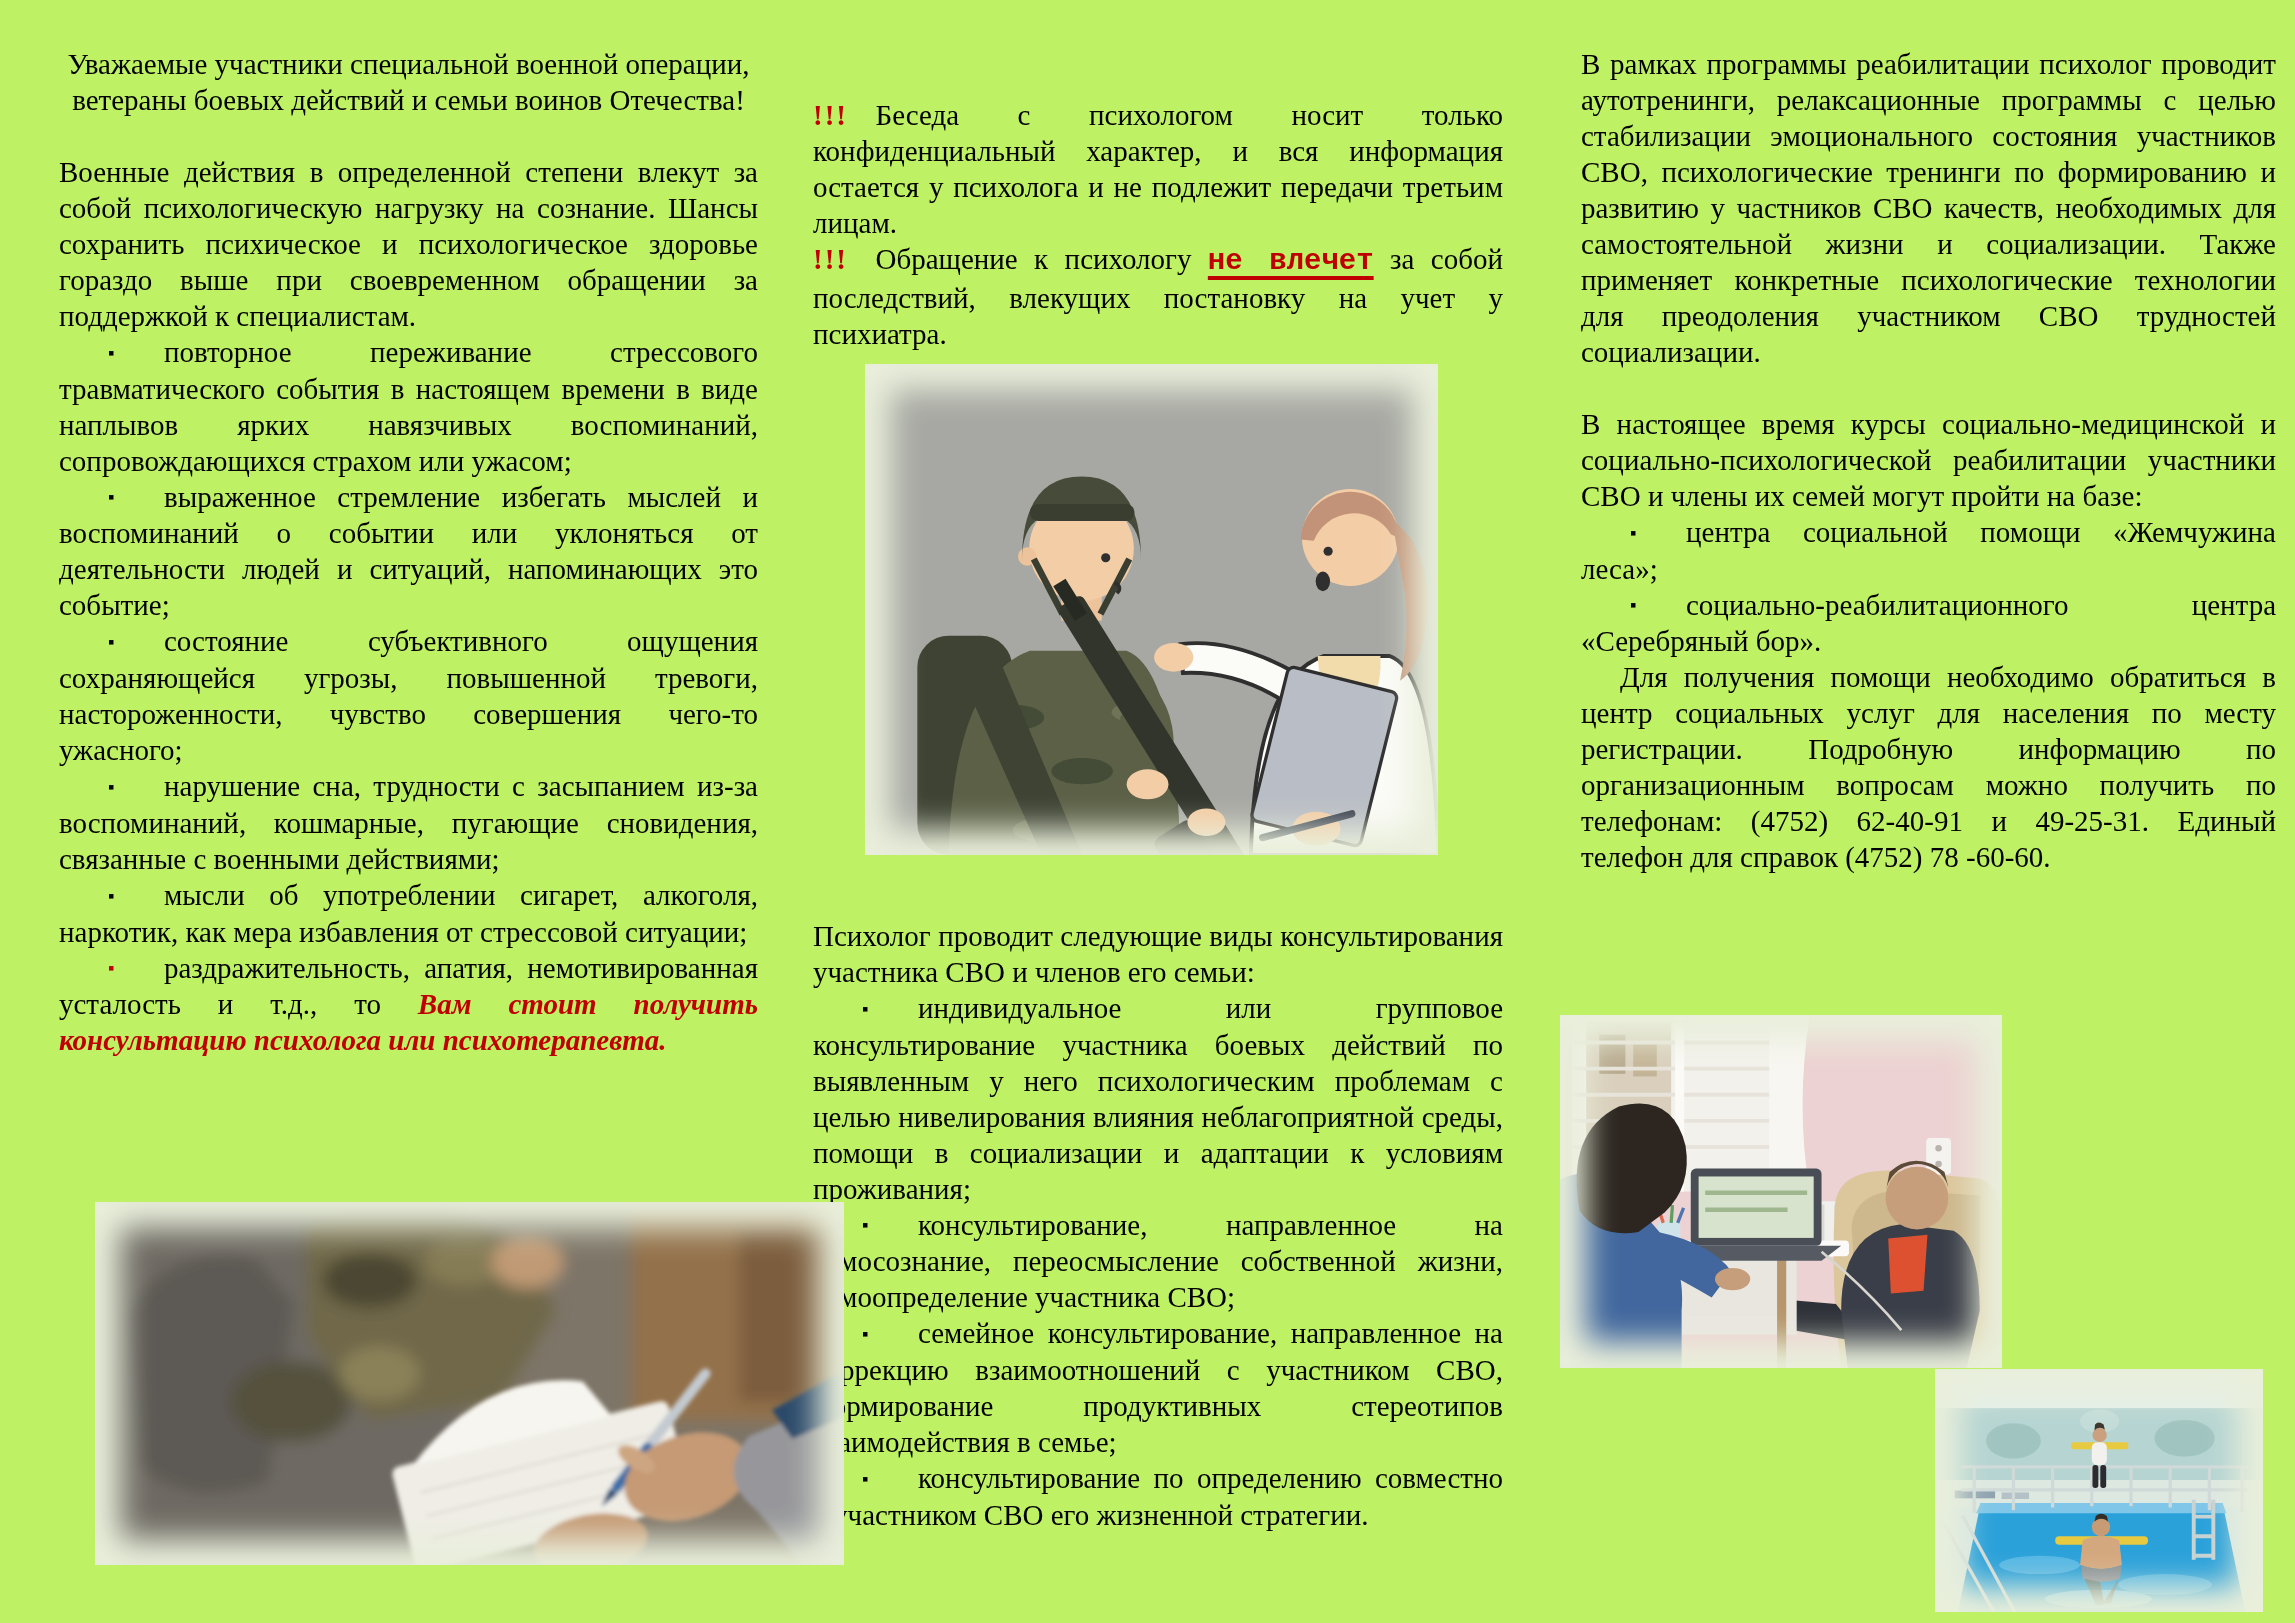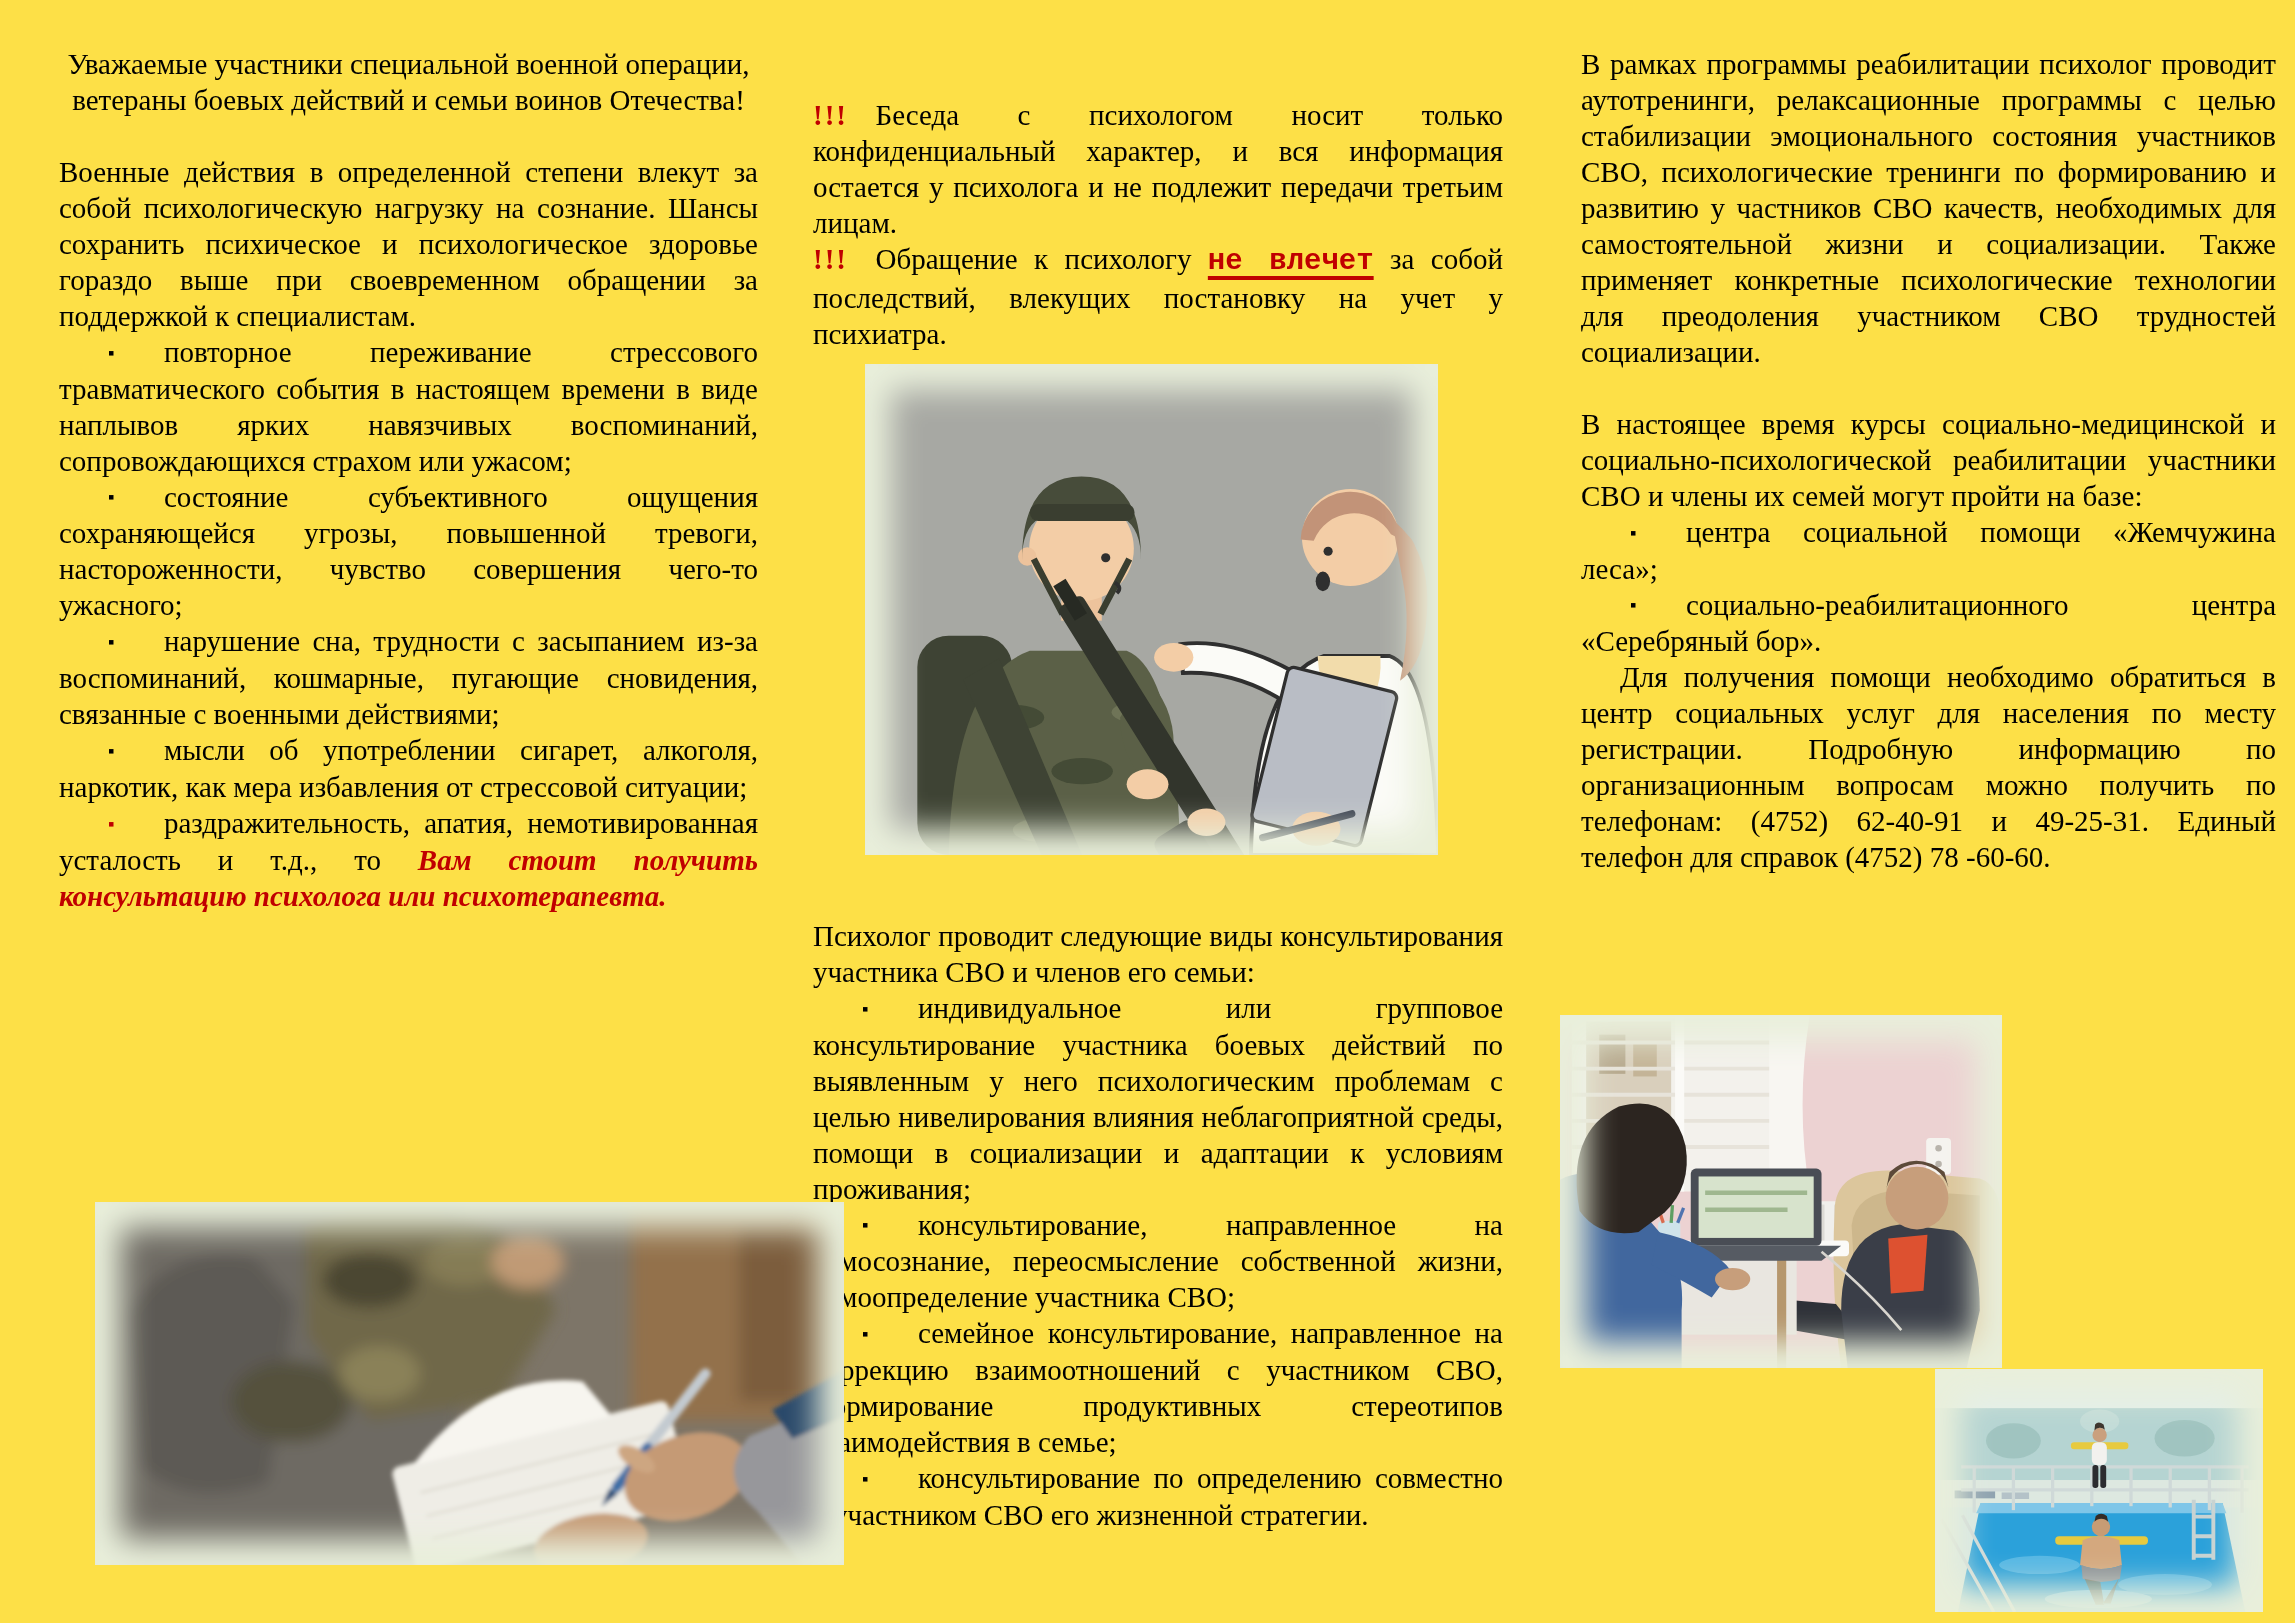--- a/index.html
+++ b/index.html
@@ -1,19 +1,19 @@
 <!DOCTYPE html>
 <html lang="ru" style="font-size:10.5px"><head>
 <meta charset="utf-8">
 <style>
   html,body{margin:0;padding:0;background:#e9efdb;}
   .page{
     position:relative;
     width:2295px;height:1623px;
-    background:#fde047;
+    background:#bef264;
     font-family:"Liberation Serif", serif;
     color:#000;
     overflow:hidden;
   }
   .col{
     position:absolute;top:46px;
     font-size:29px;line-height:36px;
     text-align:justify;
   }
   .col p{margin:0;padding:0;}
@@ -56,20 +56,21 @@
 </style>
 </head>
 <body>
 
 <div class="page">
 
   <div class="col" id="col-left">
     <p class="center">Уважаемые участники специальной военной операции, ветераны боевых действий и семьи воинов Отечества!</p>
     <p class="mt">Военные действия в определенной степени влекут за собой психологическую нагрузку на сознание. Шансы сохранить психическое и психологическое здоровье гораздо выше при своевременном обращении за поддержкой к специалистам.</p>
     <p class="bullet"><span class="bm">▪</span><span>повторное переживание стрессового травматического события в настоящем времени в виде наплывов ярких навязчивых воспоминаний, сопровождающихся страхом или ужасом;</span></p>
+    <p class="bullet"><span class="bm">▪</span><span>выраженное стремление избегать мыслей и воспоминаний о событии или уклоняться от деятельности людей и ситуаций, напоминающих это событие;</span></p>
     <p class="bullet"><span class="bm">▪</span><span>состояние субъективного ощущения сохраняющейся угрозы, повышенной тревоги, настороженности, чувство совершения чего-то ужасного;</span></p>
     <p class="bullet"><span class="bm">▪</span><span>нарушение сна, трудности с засыпанием из-за воспоминаний, кошмарные, пугающие сновидения, связанные с военными действиями;</span></p>
     <p class="bullet"><span class="bm">▪</span><span>мысли об употреблении сигарет, алкоголя, наркотик, как мера избавления от стрессовой ситуации;</span></p>
     <p class="bullet"><span class="bm bm-red">▪</span><span>раздражительность, апатия, немотивированная усталость и т.д., то </span><span class="red-phrase">Вам стоит получить консультацию психолога или психотерапевта.</span></p>
   </div>
 
   <div class="col" id="col-mid">
     <p class="mt-mid"><span class="warn">!!!</span><span>Беседа с психологом носит только конфиденциальный характер, и вся информация остается у психолога и не подлежит передачи третьим лицам.</span></p>
     <p><span class="warn">!!!</span><span>Обращение к психологу </span><span class="hl">не влечет</span><span> за собой последствий, влекущих постановку на учет у психиатра.</span></p>
     <div class="illus-spacer"></div>

